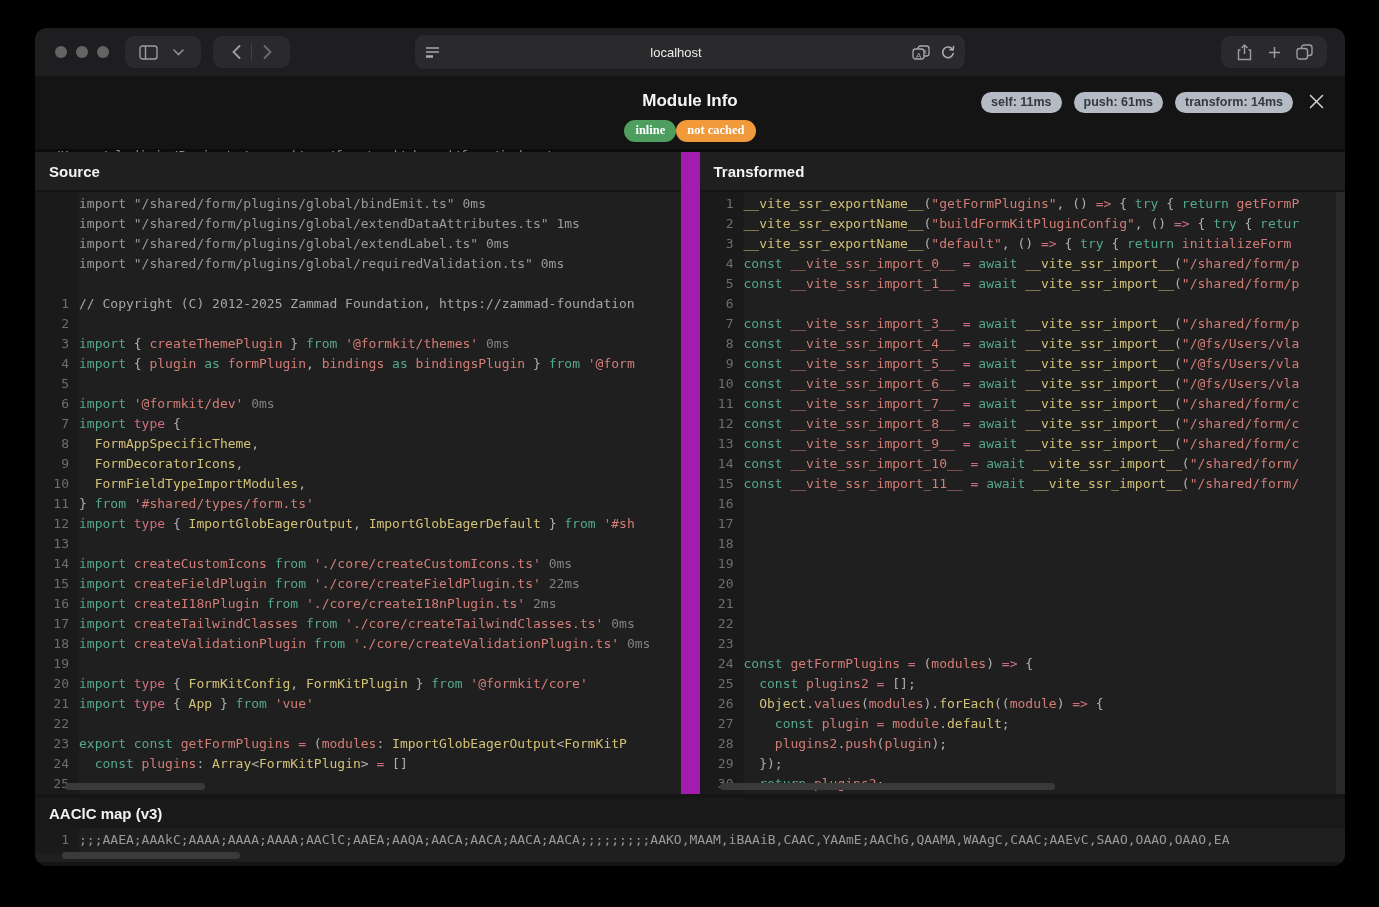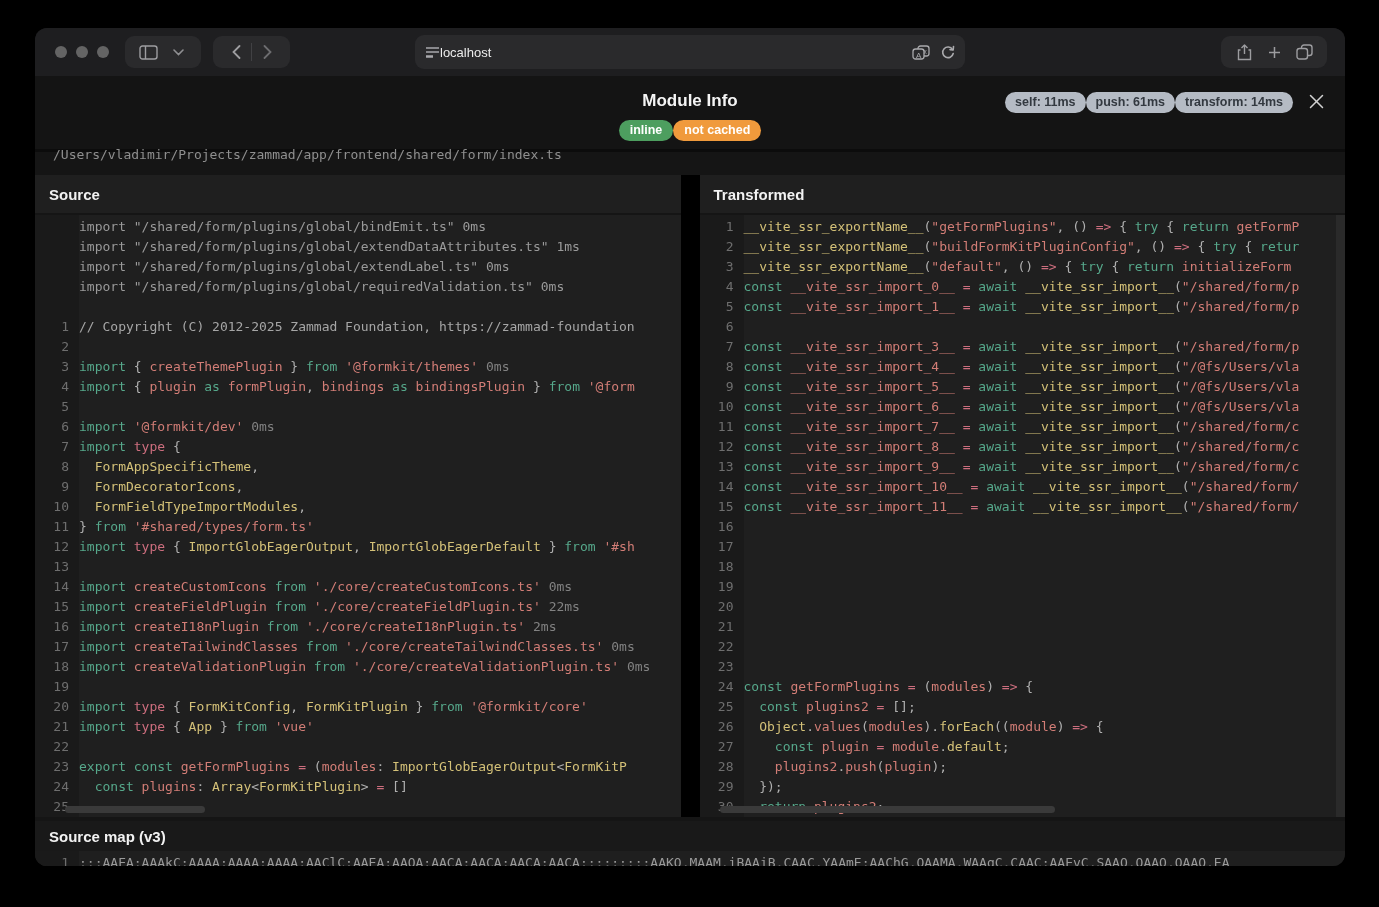--- a/index.html
+++ b/index.html
@@ -15,34 +15,34 @@
   .titlebar{height:48px;background:#1e1e20;display:flex;align-items:center;padding:0 14px;position:relative;}
   .traffic{display:flex;gap:9px;margin:0 16px 0 6px;}
   .light{width:12px;height:12px;border-radius:50%;background:#646464;}
   .tb-pill{display:flex;align-items:center;background:#2a2a2c;border-radius:9px;height:32px;padding:0 8px;margin-right:12px;}
   .tb-btn{display:flex;align-items:center;justify-content:center;width:30px;height:32px;}
   .tb-divider{width:1px;height:18px;background:#414144;}
   .urlbar{
     position:absolute;left:50%;transform:translateX(-50%);width:530px;height:34px;
     background:#2a2a2c;border-radius:9px;display:flex;align-items:center;padding:0 10px;
   }
-  .url-text{flex:1;text-align:left;color:#ececec;font-size:13px;}
+  .url-text{flex:1;text-align:center;color:#ececec;font-size:13px;}
   .tb-right{margin-left:auto;}
   .icon{display:inline-flex;align-items:center;justify-content:center;}
   
   .mod-header{height:76px;background:#141414;position:relative;padding:15px 18px 0;box-sizing:border-box;border-bottom:3px solid #0c0c0c;}
   .mh-row{display:flex;align-items:center;gap:9px;flex-direction:column;}
   .mh-title{font-size:17px;font-weight:bold;color:#f5f5f5;}
   .badge{border-radius:999px;padding:3px 11px 4px;font-size:12.5px;font-weight:bold;color:#fff;}
   .mh-path{margin-top:6px;font-family:"DejaVu Sans Mono","Liberation Mono",monospace;font-size:13px;color:#8f8f8f;}
-  .mh-right{position:absolute;right:52px;top:16px;display:flex;gap:0;}
+  .mh-right{position:absolute;right:52px;top:16px;display:flex;gap:12px;}
   .timing{border-radius:999px;padding:3px 10px 4px;font-size:12.5px;font-weight:bold;background:#b5bbc4;color:#333940;}
   .close-btn{position:absolute;right:16px;top:12px;width:26px;height:26px;display:flex;align-items:center;justify-content:center;cursor:default;}
   
-  .panels{display:flex;gap:19px;background:#000000;height:642px;margin-top:23px;}
+  .panels{display:flex;gap:19px;background:#a21caf;height:642px;}
   .panel{background:#1f1f1f;flex:1;display:flex;flex-direction:column;position:relative;overflow:hidden;}
   .panel-h{height:38px;line-height:40px;padding-left:14px;font-weight:bold;font-size:15px;color:#f2f2f2;border-bottom:2px solid #151515;}
   .code{
     flex:1;overflow:hidden;position:relative;padding-top:2px;
     font-family:"DejaVu Sans Mono","Liberation Mono",monospace;font-size:13px;line-height:20px;
   }
   .code::before{content:'';position:absolute;left:0;top:0;bottom:0;width:44px;background:#1a1a1a;}
   .cl{display:flex;height:20px;position:relative;}
   .ln{width:34px;min-width:34px;text-align:right;padding-right:10px;color:#6e6e6e;}
   .ct{white-space:pre;color:#b0b0b0;}
@@ -153,21 +153,21 @@
               <rect x="1" y="4.5" width="10.5" height="10.5" rx="2.5" fill="#2a2a2c" stroke="#9d9da0" stroke-width="1.4"></rect>
             </svg>
         </span>
       </span>
     </div>
   </div>
 
   <div class="mod-header">
     <div class="mh-row">
       <span class="mh-title">Module Info</span>
-      <span id="badges" style="display:flex;gap:0;">
+      <span id="badges" style="display:flex;gap:0;font-family:Liberation Serif, serif;">
           <span class="badge" style="background: rgb(77, 158, 95);">inline</span>
           <span class="badge" style="background: rgb(240, 154, 60);">not cached</span>
         </span>
     </div>
     <div class="mh-path">/Users/vladimir/Projects/zammad/app/frontend/shared/form/index.ts</div>
     <div class="mh-right" id="timings">
         <span class="timing">self: 11ms</span>
         <span class="timing">push: 61ms</span>
         <span class="timing">transform: 14ms</span>
       </div>
@@ -430,21 +430,21 @@
             <span class="ln">30</span>
             <span class="ct"><span class="tk-w">  </span><span class="tk-g">return</span><span class="tk-s"> plugins2</span><span class="tk-w">;</span></span>
           </div>
         </div>
       <div class="vtrack"></div>
       <div class="hthumb" style="left:20px;width:335px;"></div>
     </div>
   </div>
 
   <div class="smap">
-    <div class="smap-h">Source map (v3)</div>
+    <div class="smap-h">AAClC map (v3)</div>
     <div class="code" id="smap-code">
         <div class="cl">
           <span class="ln">1</span>
           <span class="ct"><span class="tk-m">;;;AAEA;AAAkC;AAAA;AAAA;AAAA;AAClC;AAEA;AAQA;AACA;AACA;AACA;AACA;;;;;;;;;AAKO,MAAM,iBAAiB,CAAC,YAAmE;AAChG,QAAMA,WAAgC,CAAC;AAEvC,SAAO,OAAO,OAAO,EA</span></span>
         </div>
       </div>
     <div class="hthumb" style="left:27px;width:178px;bottom:3px;"></div>
   </div>
 
 </div>

